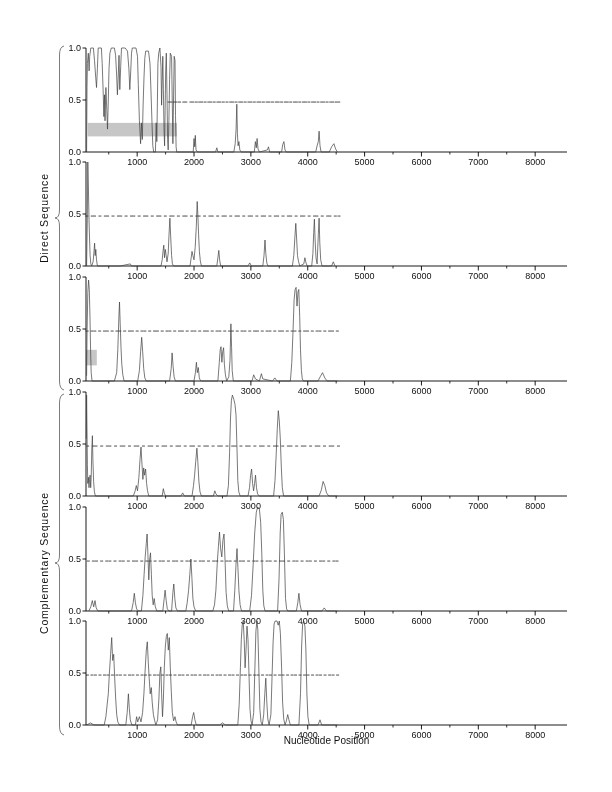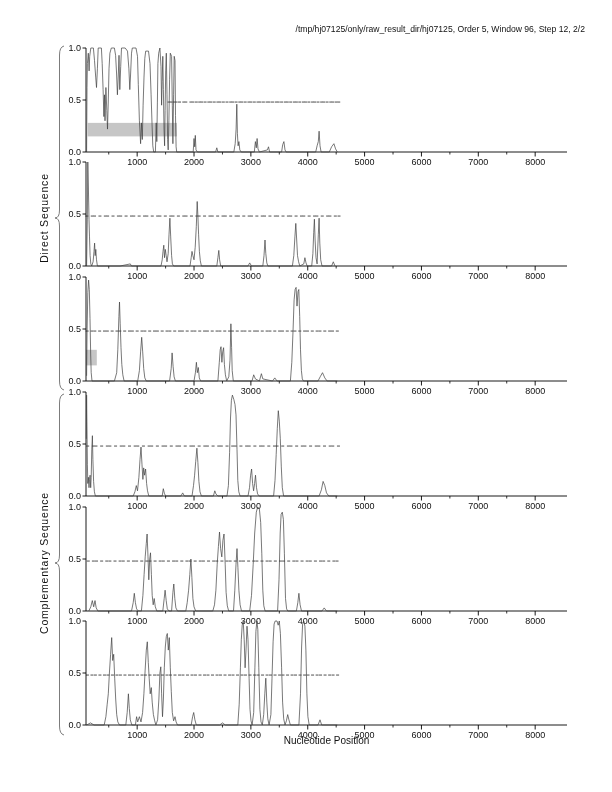--- a/index.html
+++ b/index.html
@@ -37,21 +37,20 @@
   }
   svg{position:absolute;left:0;top:0;}
   svg text{font-family:"Liberation Sans", sans-serif;fill:#111;}
   .ticklab{font-size:9px;}
 </style>
 </head>
 <body>
 
 <div class="page">
 
-  <div class="title">/tmp/hj07125/only/raw_result_dir/hj07125, Order 5, Window 96, Step 12, 2/2</div>
 
   <svg id="panels-svg" width="612" height="792" viewBox="0 0 612 792">
       <g>
         <rect x="87.70567375886525" y="122.88" width="89.26359338061467" height="13.519999999999982" fill="#c6c6c6"></rect>
         <rect x="167.5094562647754" y="101.17999999999999" width="3" height="1.8" fill="#9e9e9e"></rect>
         <rect x="169.328841607565" y="101.17999999999999" width="3" height="1.8" fill="#9e9e9e"></rect>
         <rect x="172.62647754137117" y="101.17999999999999" width="3" height="1.8" fill="#9e9e9e"></rect>
         <rect x="174.61643026004728" y="101.17999999999999" width="3" height="1.8" fill="#9e9e9e"></rect>
         <rect x="178.02777777777777" y="101.17999999999999" width="3" height="1.8" fill="#9e9e9e"></rect>
         <rect x="182.2919621749409" y="101.17999999999999" width="3" height="1.8" fill="#9e9e9e"></rect>

